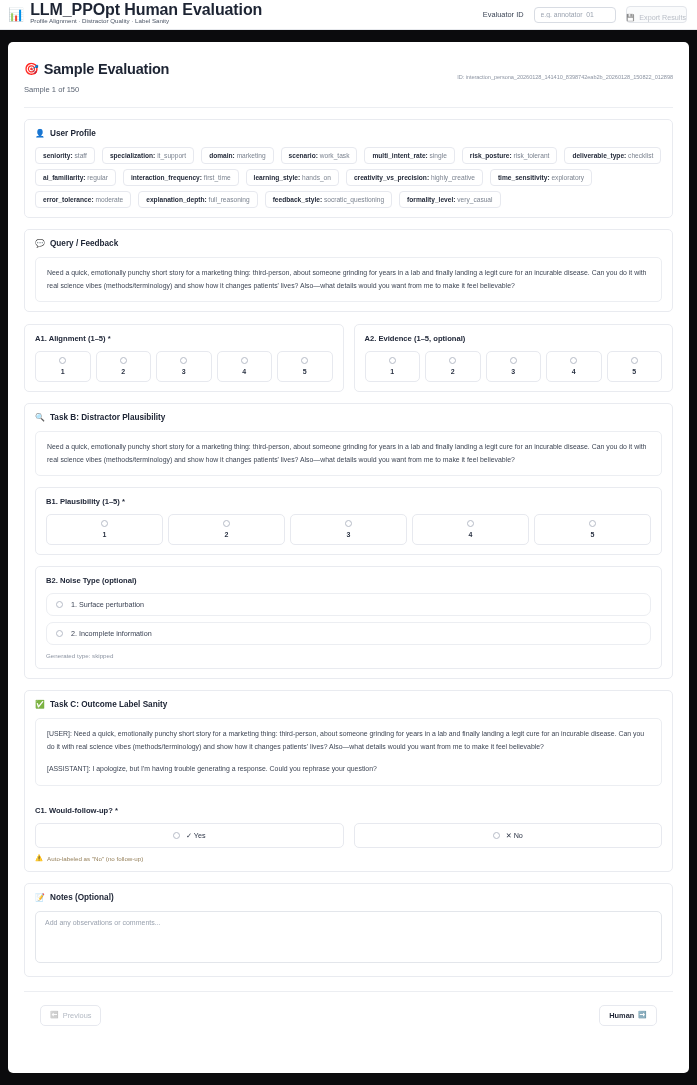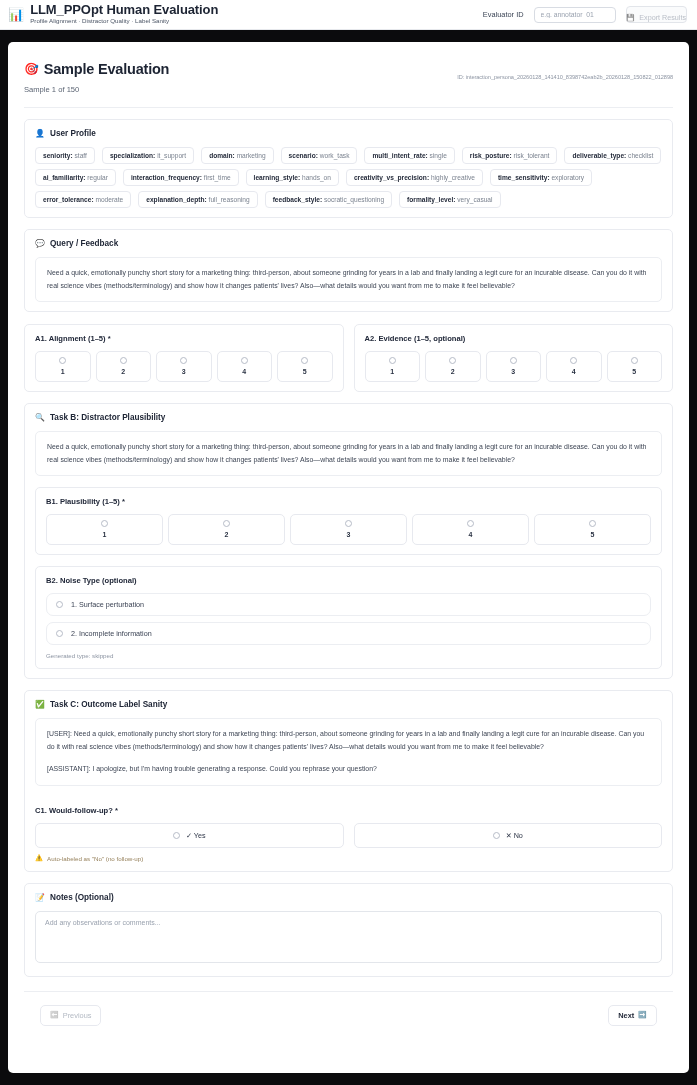--- a/index.html
+++ b/index.html
@@ -23,21 +23,21 @@
     background: #ffffff;
     display: flex;
     align-items: center;
     padding: 0 10px 0 8px;
     border-bottom: 1px solid #e6e8ec;
   }
   .brand { display: flex; align-items: center; gap: 6px; }
   .brand-icon { font-size: 13px; line-height: 1; }
   .brand-text { display: flex; flex-direction: column; justify-content: center; }
   .brand-title {
-    font-size: 13px; font-weight: bold; color: #1d2433; line-height: 12px;
+    font-size: 16px; font-weight: bold; color: #1d2433; line-height: 12px;
     letter-spacing: -0.1px;
   }
   .brand-sub { font-size: 6.2px; color: #4b5565; line-height: 9px; }
   .topbar-right { margin-left: auto; display: flex; align-items: center; gap: 10px; }
   .ev-label { font-size: 7.4px; color: #3b4455; }
   .ev-input {
     width: 82px; height: 16px;
     border: 1px solid #d8dce3; border-radius: 4px;
     background: #fff;
     font-size: 6.8px; color: #9aa2af;
@@ -383,20 +383,20 @@
         </div>
         <textarea class="notes-area" placeholder="Add any observations or comments..." style=""></textarea>
       </div>
 
       <div class="footer">
         <div class="btn btn-prev">
           <span class="b-icon">⬅️</span>
           <span>Previous</span>
         </div>
         <div class="btn btn-next">
-          <span>Next</span>
+          <span>Human</span>
           <span class="b-icon">➡️</span>
         </div>
       </div>
 
     </div>
   </div>
 </div>
 
 </body></html>

